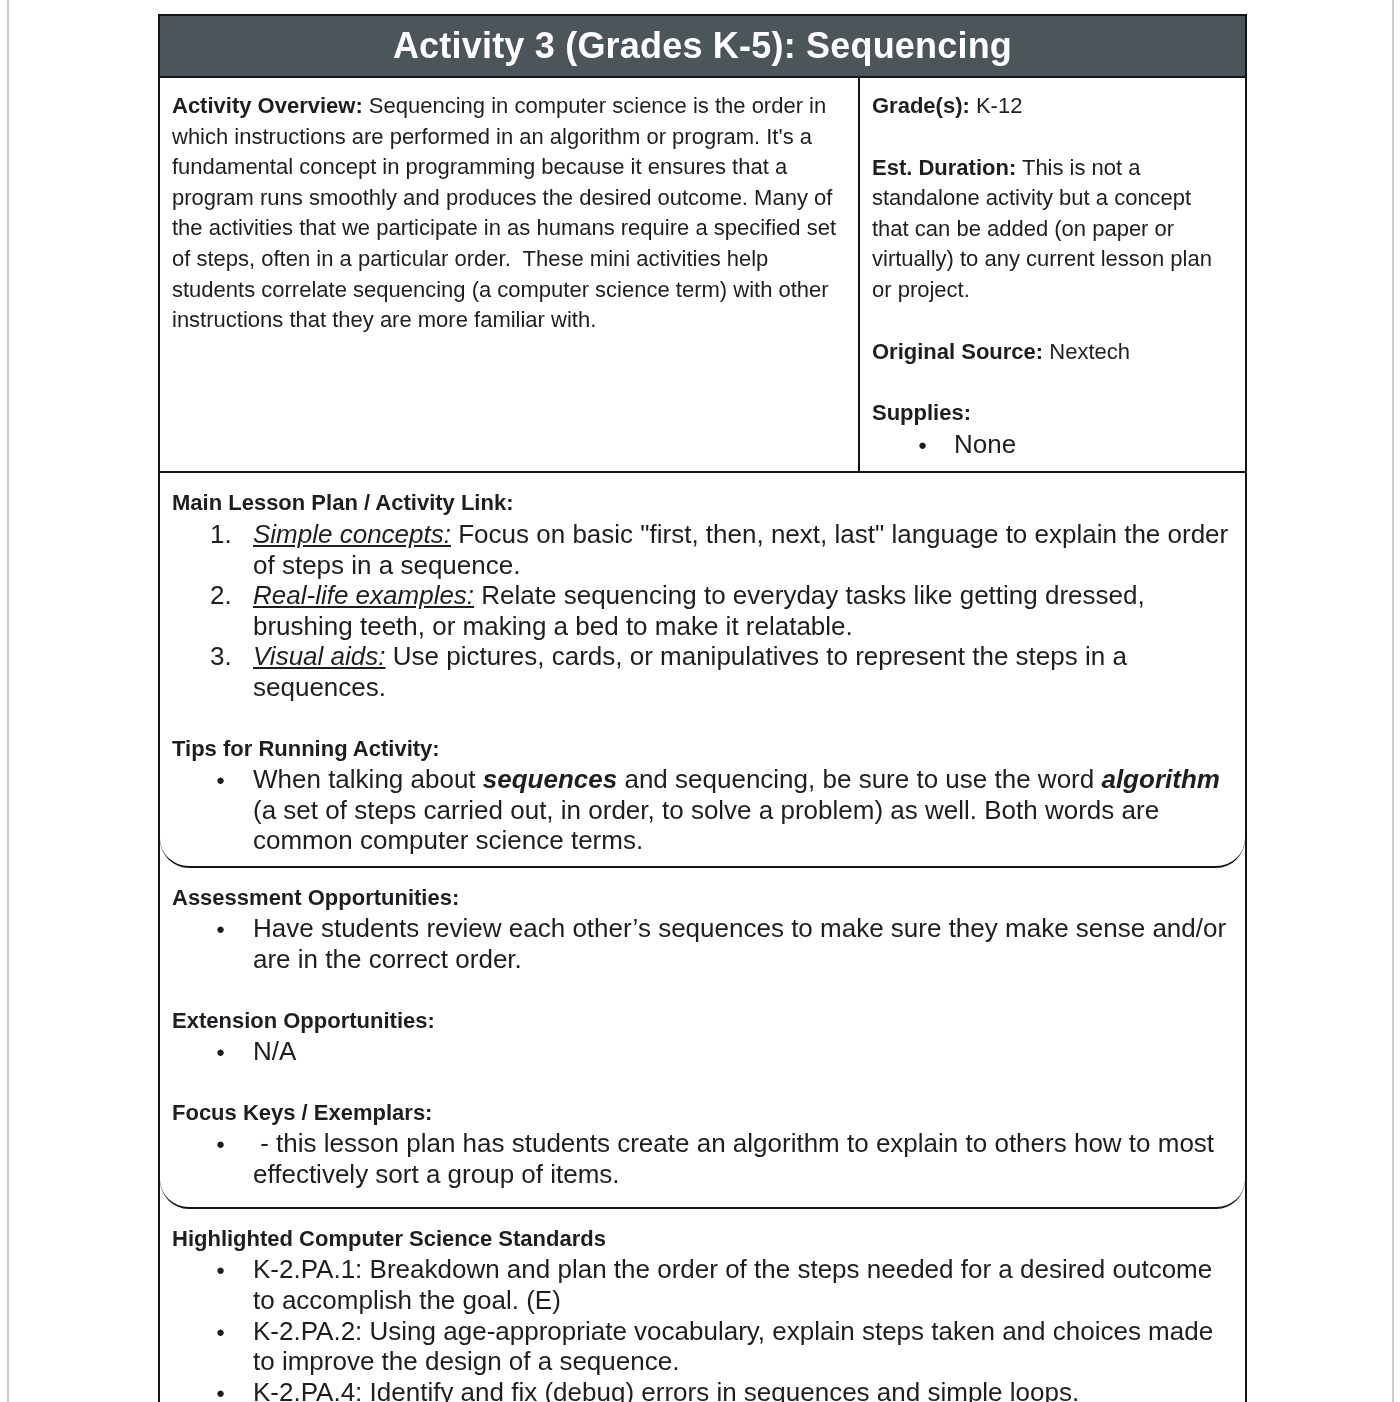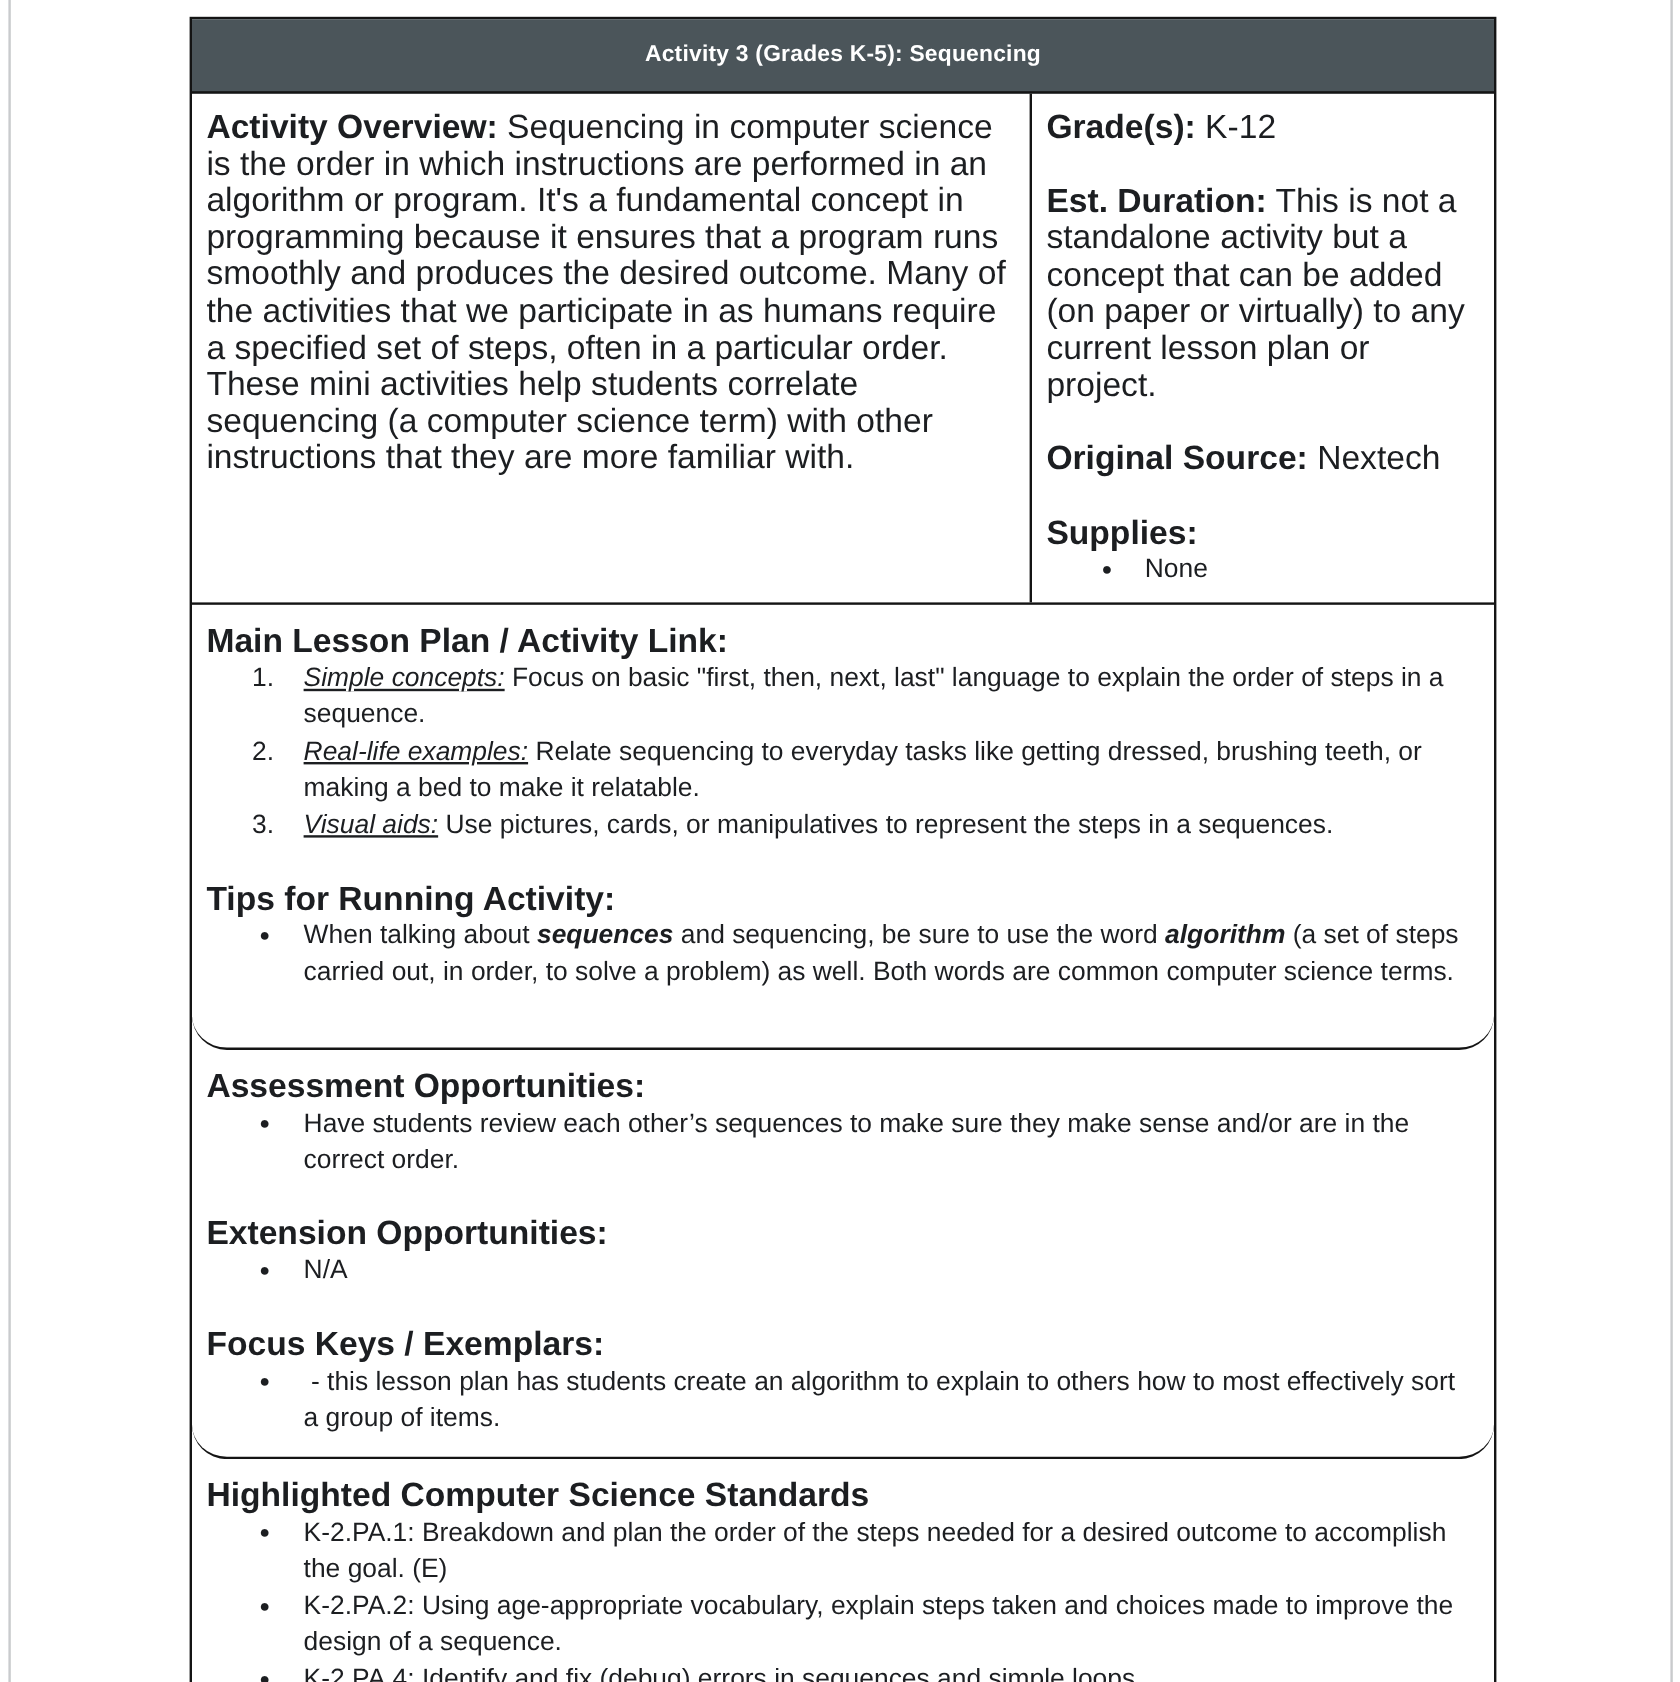--- a/index.html
+++ b/index.html
@@ -16,48 +16,48 @@
     pointer-events:none;
   }
   .doc-table {
     position:absolute; left:158px; top:14px; width:1089px;
     border:2px solid #141414;
     background:#ffffff;
   }
   .title-row {
     height:62px; background:#4b555a; color:#ffffff;
     display:flex; align-items:center; justify-content:center;
-    font-size:19px; font-weight:bold; letter-spacing:0.2px;
+    font-size:36px; font-weight:bold; letter-spacing:0.2px;
     border-bottom:2px solid #141414;
   }
   .cols { display:flex; min-height:386px; border-bottom:2px solid #141414; }
   .cell-left {
     width:700px; flex:0 0 700px; border-right:2px solid #141414;
     padding:13px 18px 12px 12px;
   }
   .cell-right { flex:1; padding:13px 14px 12px 12px; }
   .section { padding:15px 16px 10px 12px; border-bottom:2px solid #141414;border-radius:29px; }
   .section:last-child { border-bottom:none; }
   .sec-main   { min-height:371px; }
   .sec-assess { min-height:341px; }
   .sec-std    { min-height:203px; }
 
-  p, .par { margin:0; font-size:28px; line-height:30.6px; }
+  p, .par { margin:0; font-size:22px; line-height:30.6px; }
   .pre { white-space:pre-wrap; }
   b { font-weight:bold; }
   .it { font-style:italic;text-decoration:underline; }
   .bi { font-weight:bold; font-style:italic; }
   .sp  { height:31px; }
 
   
   .nl { counter-reset:num; }
   .nl .li { counter-increment:num; }
   .li {
     position:relative; padding-left:81px;
-    font-size:22px; line-height:30.6px; margin:0; list-style:none;
+    font-size:26px; line-height:30.6px; margin:0; list-style:none;
   }
   .nl .li::before {
     content:counter(num) "."; position:absolute; left:38px; width:36px;
   }
   .ul .li::before {
     content:"\25CF"; position:absolute; left:44px; top:1px; font-size:15px;
   }
   .cell-right .ul .li { padding-left:82px; }
   .cell-right .ul .li::before { left:46px; }
 

